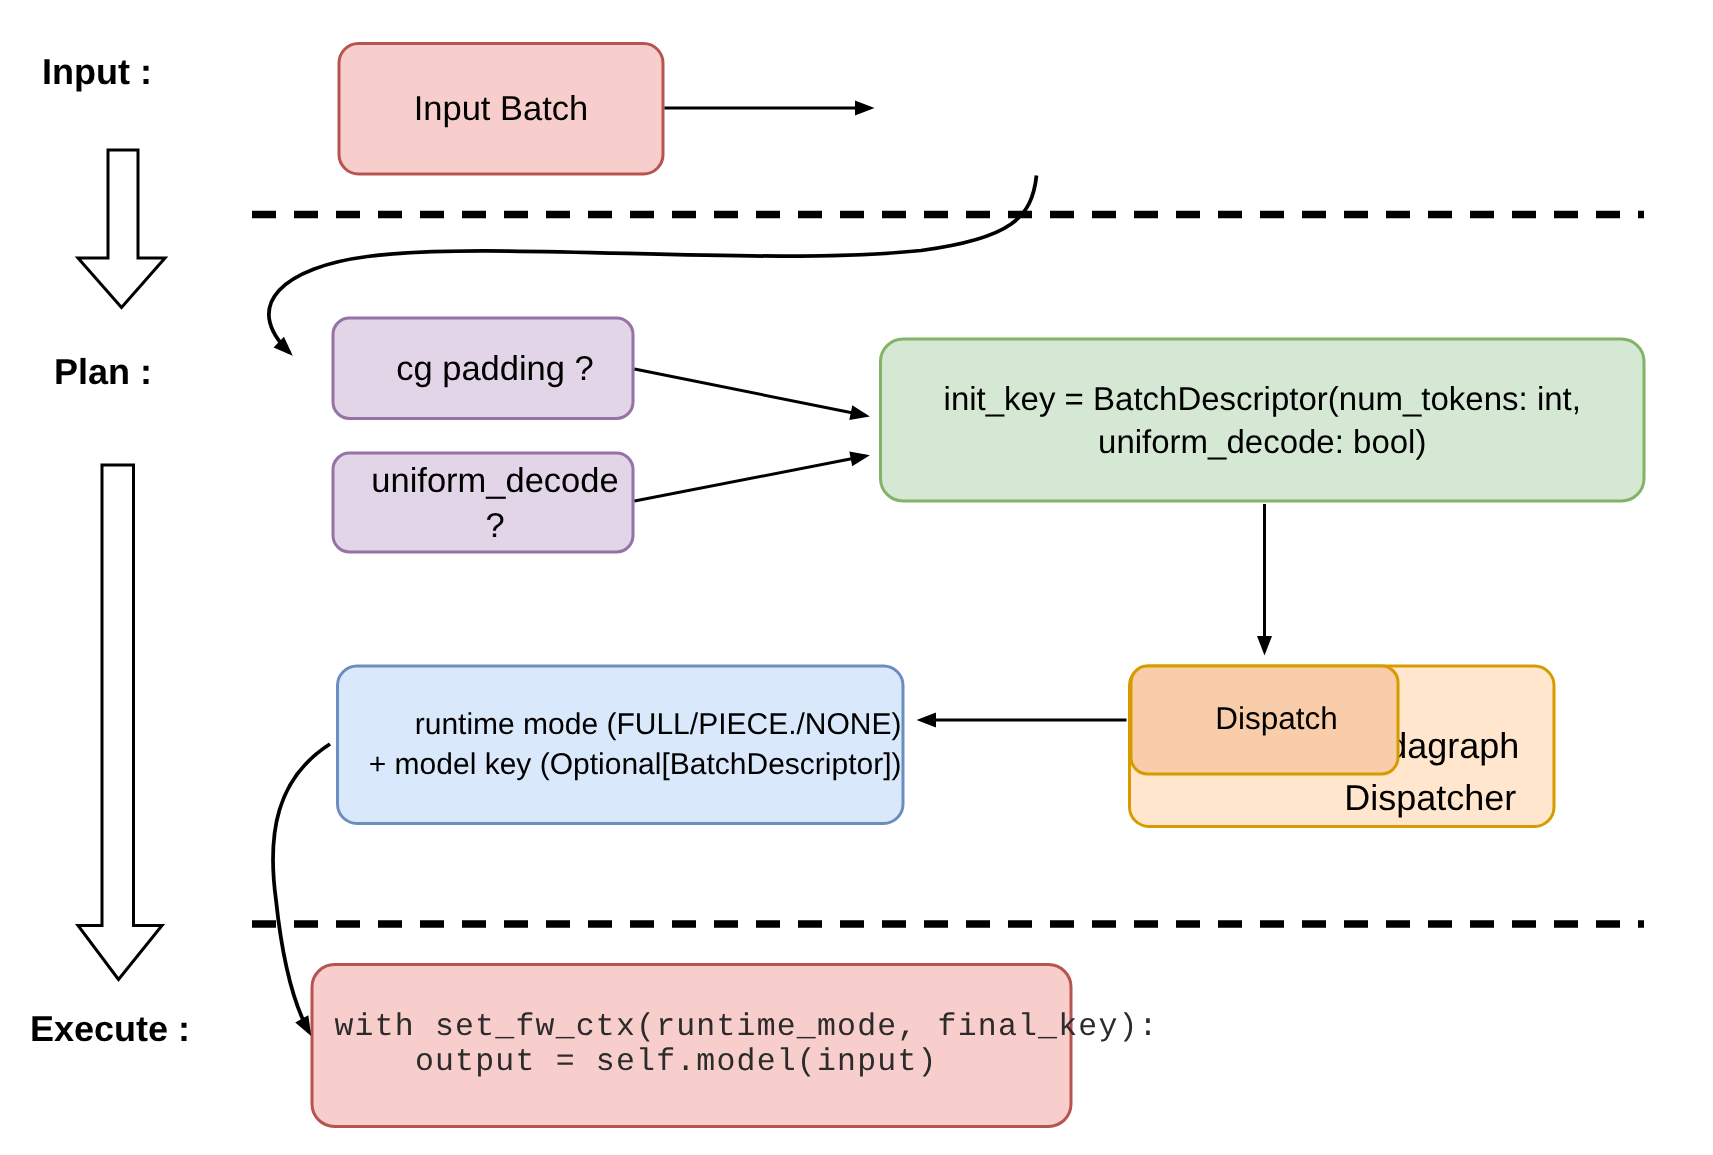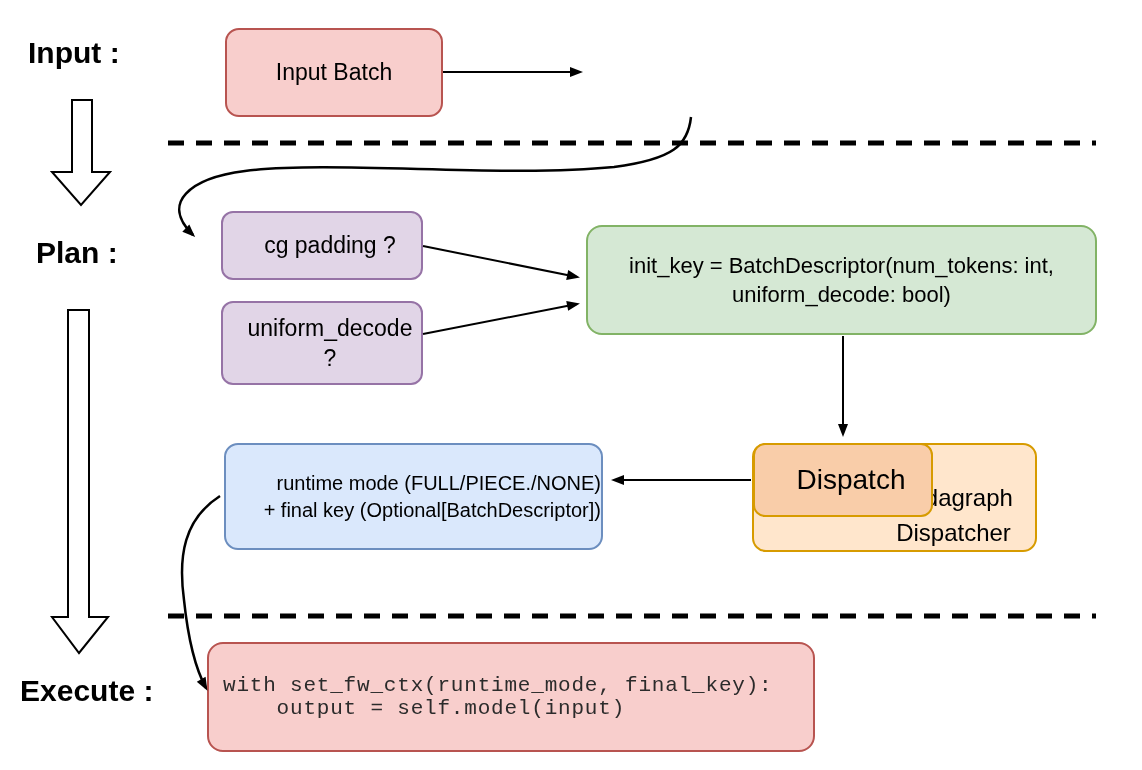--- a/index.html
+++ b/index.html
@@ -1,32 +1,32 @@
 <!DOCTYPE html>
 <html><head>
 <meta charset="utf-8">
 <style>
   html,body { margin:0; padding:0; background:#ffffff; }
   .canvas {
     position:relative; width:1142px; height:770px; background:#ffffff;
     font-family:"Liberation Sans", sans-serif; color:#000; overflow:hidden;
   }
   .stage-label {
-    position:absolute; font-weight:bold; font-size:30px; line-height:1.1; color:#000;
+    position:absolute; font-weight:bold; font-size:24px; line-height:1.1; color:#000;
     white-space:nowrap;
   }
   .node {
     position:absolute; box-sizing:border-box; border:2px solid #999; border-radius:14px;
     display:flex; flex-direction:column; align-items:center; justify-content:center;
     text-align:center; line-height:1.32;
   }
   .node span { display:block; }
   .fs23 { font-size:23px; }
   .fs22 { font-size:22px; }
-  .fs21 { font-size:28px; }
+  .fs21 { font-size:21px; }
   .fs20 { font-size:20px;align-items:flex-end; }
   .r16 { border-radius:16px; }
   .r12 { border-radius:12px;padding-left:16px; }
   .cud-label { margin-left:auto; width:163px; text-align:center; font-size:24px; line-height:35px; }
   .code-node {
     font-family:"Liberation Mono", monospace; font-size:21px; letter-spacing:0.8px;
     line-height:23px; align-items:flex-start; text-align:left; padding-left:14px;
     color:#2b2b2b; white-space:pre;
   }
   svg.overlay { position:absolute; left:0; top:0; pointer-events:none; }
@@ -42,21 +42,21 @@
 
   <div class="node fs23" style="left: 225px; top: 28px; width: 218px; height: 89px; background-color: rgb(248, 206, 204); border-color: rgb(184, 84, 80);">
     <span>Input Batch</span>
   </div>
 
 
   <div class="node fs23 r12" style="left: 221px; top: 211px; width: 202px; height: 69px; background-color: rgb(225, 213, 231); border-color: rgb(150, 115, 166);">
     <span>cg padding ?</span>
   </div>
 
-  <div class="node fs23 r12" style="left: 221px; top: 301px; width: 202px; height: 84px; background-color: rgb(225, 213, 231); border-color: rgb(150, 115, 166);">
+  <div class="node fs23 r12" style="left: 221px; top: 301px; width: 202px; height: 68px; background-color: rgb(225, 213, 231); border-color: rgb(150, 115, 166);">
     <span>uniform_decode ?</span>
   </div>
 
   <div class="node fs22 r16" style="left: 586px; top: 225px; width: 511px; height: 110px; background-color: rgb(213, 232, 212); border-color: rgb(130, 179, 102);">
     <span>init_key = BatchDescriptor(num_tokens: int,</span>
     <span>uniform_decode: bool)</span>
   </div>
 
   <div class="node" style="left: 752px; top: 443px; width: 285px; height: 109px; background-color: rgb(255, 230, 204); border-color: rgb(215, 155, 0); justify-content: flex-end;">
     <div class="cud-label">
@@ -64,24 +64,24 @@
       <span>Dispatcher</span>
     </div>
   </div>
 
   <div class="node fs21 r12" style="left: 753px; top: 443px; width: 180px; height: 74px; background-color: rgb(249, 205, 169); border-color: rgb(215, 155, 0);">
     <span>Dispatch</span>
   </div>
 
   <div class="node fs20" style="left: 224px; top: 443px; width: 379px; height: 107px; line-height: 27px; background-color: rgb(218, 232, 252); border-color: rgb(108, 142, 191);">
     <span>runtime mode (FULL/PIECE./NONE)</span>
-    <span>+ final key (Optional[BatchDescriptor])</span>
+    <span>+ model key (Optional[BatchDescriptor])</span>
   </div>
 
-  <div class="node code-node r16" style="left: 207px; top: 642px; width: 608px; height: 110px; background-color: rgb(248, 206, 204); border-color: rgb(184, 84, 80);">
+  <div class="node code-node r16" style="left: 207px; top: 642px; width: 508px; height: 110px; background-color: rgb(248, 206, 204); border-color: rgb(184, 84, 80);">
     <span>with set_fw_ctx(runtime_mode, final_key):</span>
     <span>    output = self.model(input)</span>
   </div>
 
   <svg class="overlay" width="1142" height="770" viewBox="0 0 1142 770">
     <defs>
       <marker id="arrow" markerUnits="userSpaceOnUse" markerWidth="15" markerHeight="13" refX="11" refY="6" orient="auto">
         <path d="M1,1 L14,6 L1,11 Z" fill="#000"></path>
       </marker>
     </defs>

